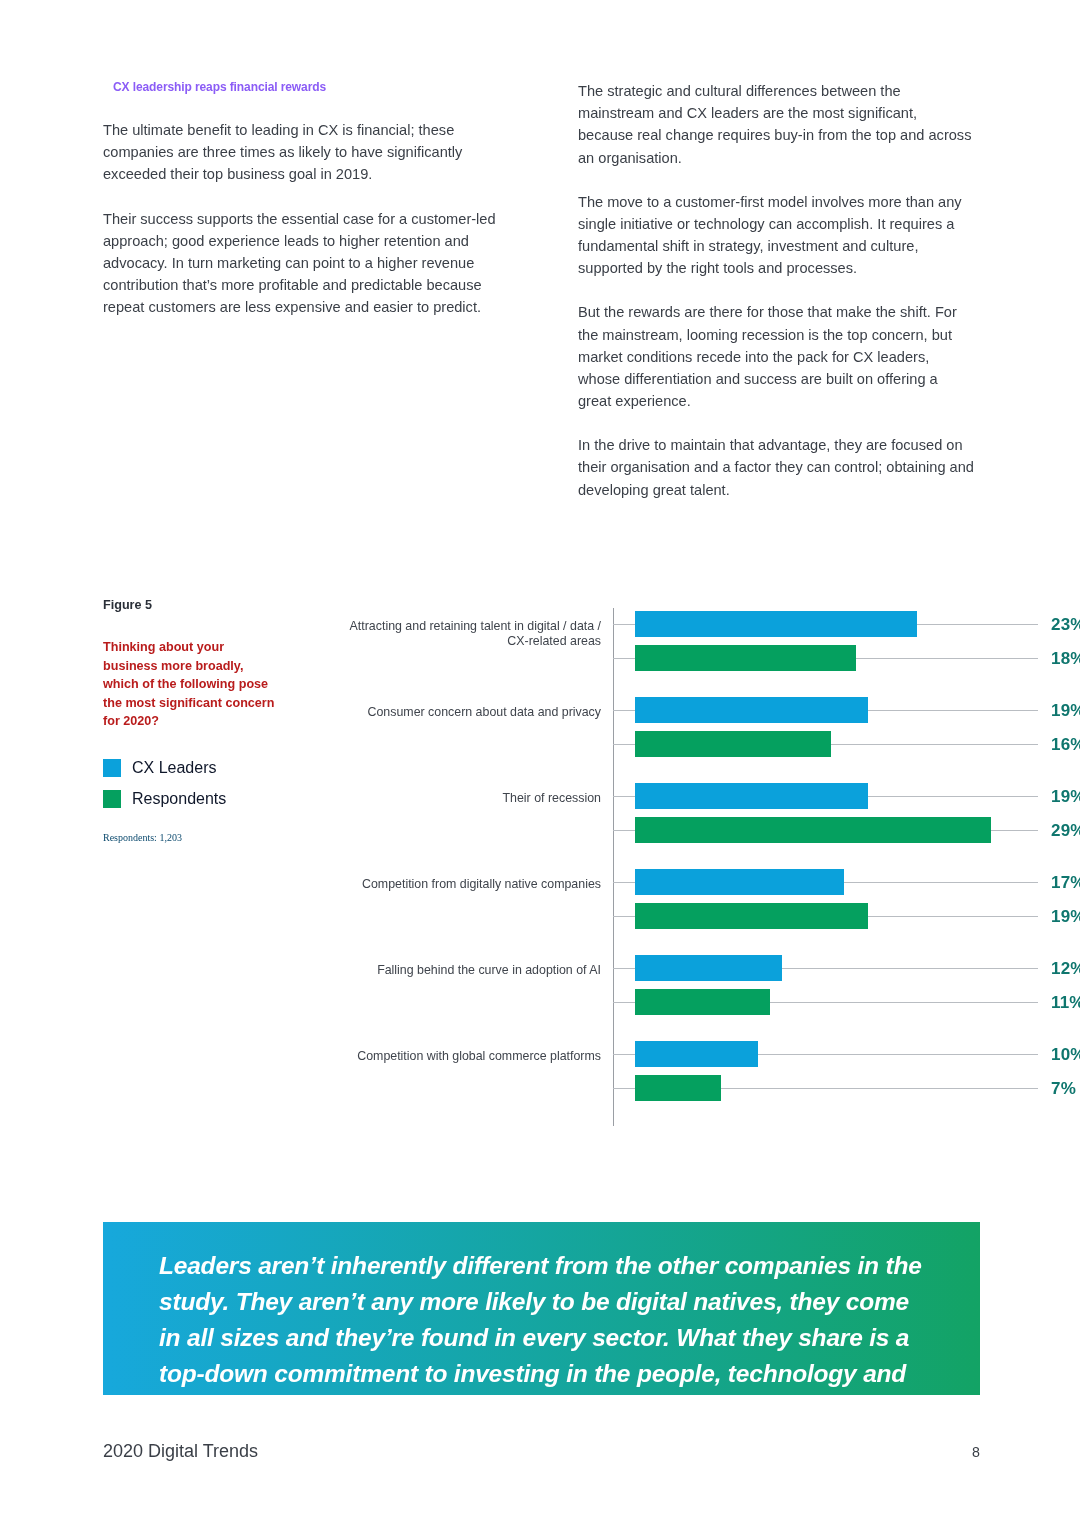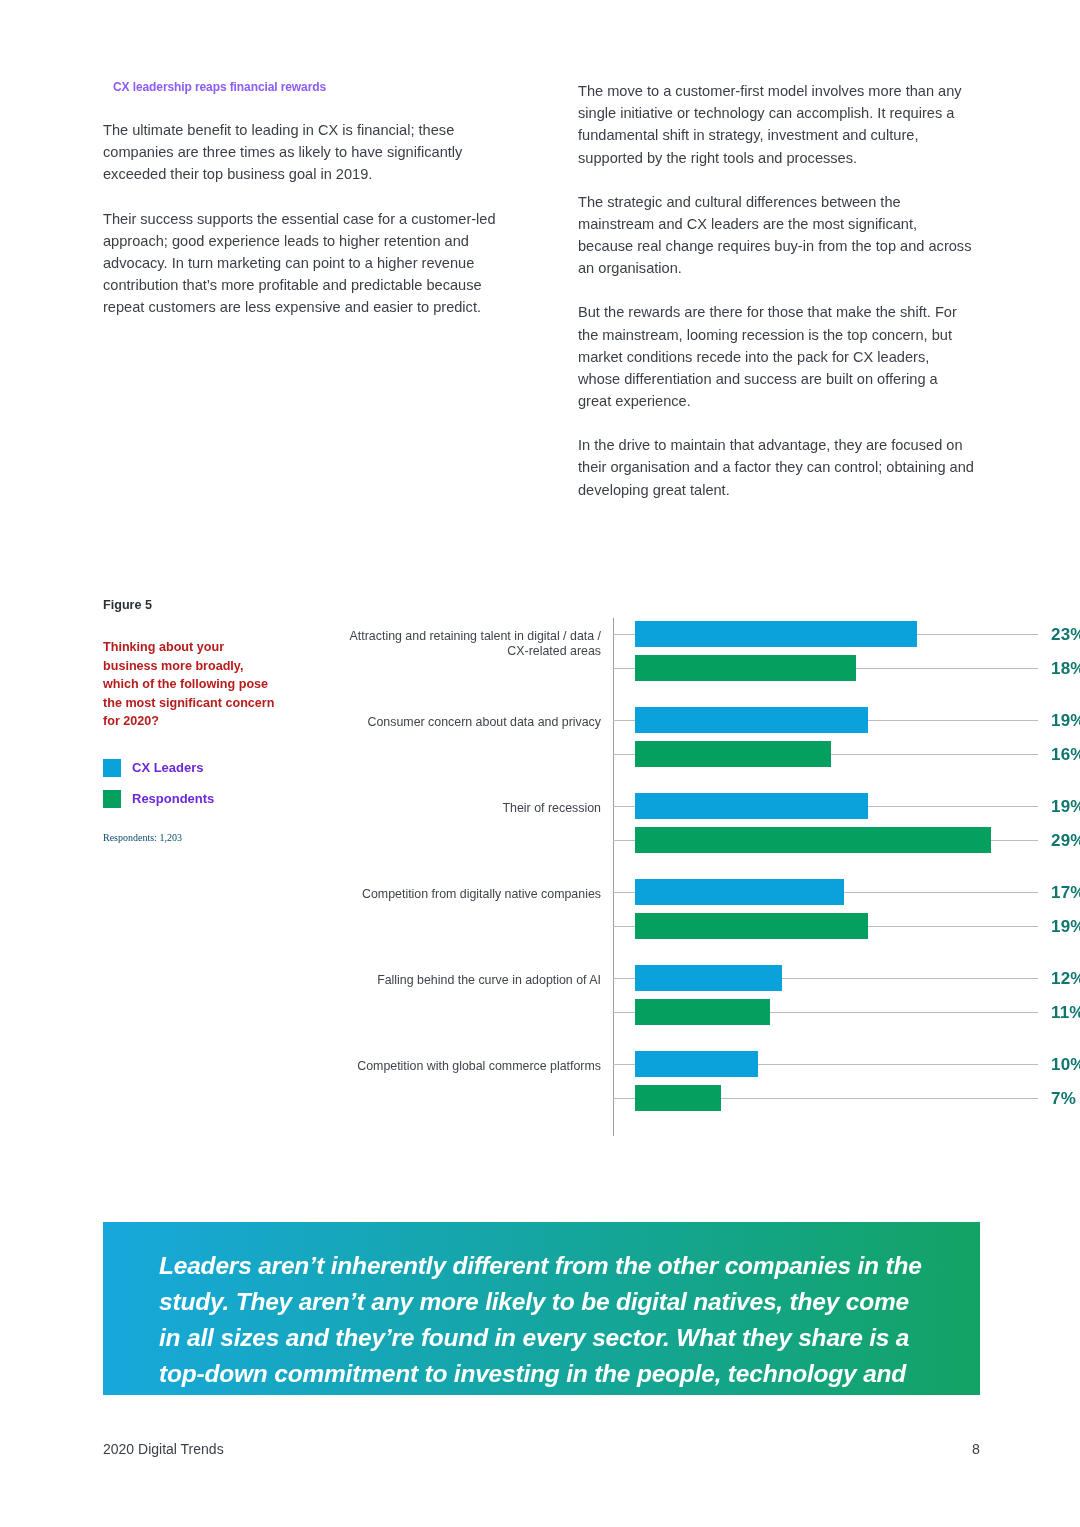--- a/index.html
+++ b/index.html
@@ -78,36 +78,36 @@
     align-items: center;
     margin-bottom: 13px;
   }
   .legend-swatch {
     width: 18px;
     height: 18px;
     margin-right: 11px;
     flex: 0 0 auto;
   }
   .legend-label {
-    font-size: 13px;
-    font-weight: bold;
-    color: #6d28d9;
+    font-size: 16px;
+    font-weight: normal;
+    color: #0f172a;
   }
   .respondents {
     margin-top: 24px;
     font-size: 10px;
     color: #0c4a6e;
     font-family: Liberation Serif, serif;
   }
 
   
   .chart {
     position: absolute;
     left: 230px;   
-    top: 16px;
+    top: 6px;
     width: 650px;
     height: 530px;
   }
   .chart-axis {
     position: absolute;
     left: 280px;        
     top: 4px;
     bottom: 8px;
     width: 1px;
     background: #9a9ea4;
@@ -177,37 +177,37 @@
   
   .footer {
     position: absolute;
     left: 103px;
     top: 1441px;
     width: 877px;
     display: flex;
     justify-content: space-between;
     align-items: baseline;
   }
-  .footer-title { font-size: 14px; color: #3a3f47; }
+  .footer-title { font-size: 18px; color: #3a3f47; }
   .footer-page  { font-size: 14.2px; color: #3a3f47; }
 </style>
 </head>
 <body>
 
 <div class="page">
 
   <div class="col col-left">
     <h2>CX leadership reaps financial rewards</h2>
     <p>The ultimate benefit to leading in CX is financial; these companies are three times as likely to have significantly exceeded their top business goal in 2019.</p>
     <p>Their success supports the essential case for a customer-led approach; good experience leads to higher retention and advocacy. In turn marketing can point to a higher revenue contribution that’s more profitable and predictable because repeat customers are less expensive and easier to predict.</p>
   </div>
 
   <div class="col col-right">
+    <p>The strategic and cultural differences between the mainstream and CX leaders are the most significant, because real change requires buy-in from the top and across an organisation.</p>
     <p>The move to a customer-first model involves more than any single initiative or technology can accomplish. It requires a fundamental shift in strategy, investment and culture, supported by the right tools and processes.</p>
-    <p>The strategic and cultural differences between the mainstream and CX leaders are the most significant, because real change requires buy-in from the top and across an organisation.</p>
     <p>But the rewards are there for those that make the shift. For the mainstream, looming recession is the top concern, but market conditions recede into the pack for CX leaders, whose differentiation and success are built on offering a great experience.</p>
     <p>In the drive to maintain that advantage, they are focused on their organisation and a factor they can control; obtaining and developing great talent.</p>
   </div>
 
   <div class="figure">
 
     <div class="fig-caption">
       <div class="fig-num">Figure 5</div>
       <div class="fig-question">Thinking about your business more broadly, which of the following pose the most significant concern for 2020?</div>
 

